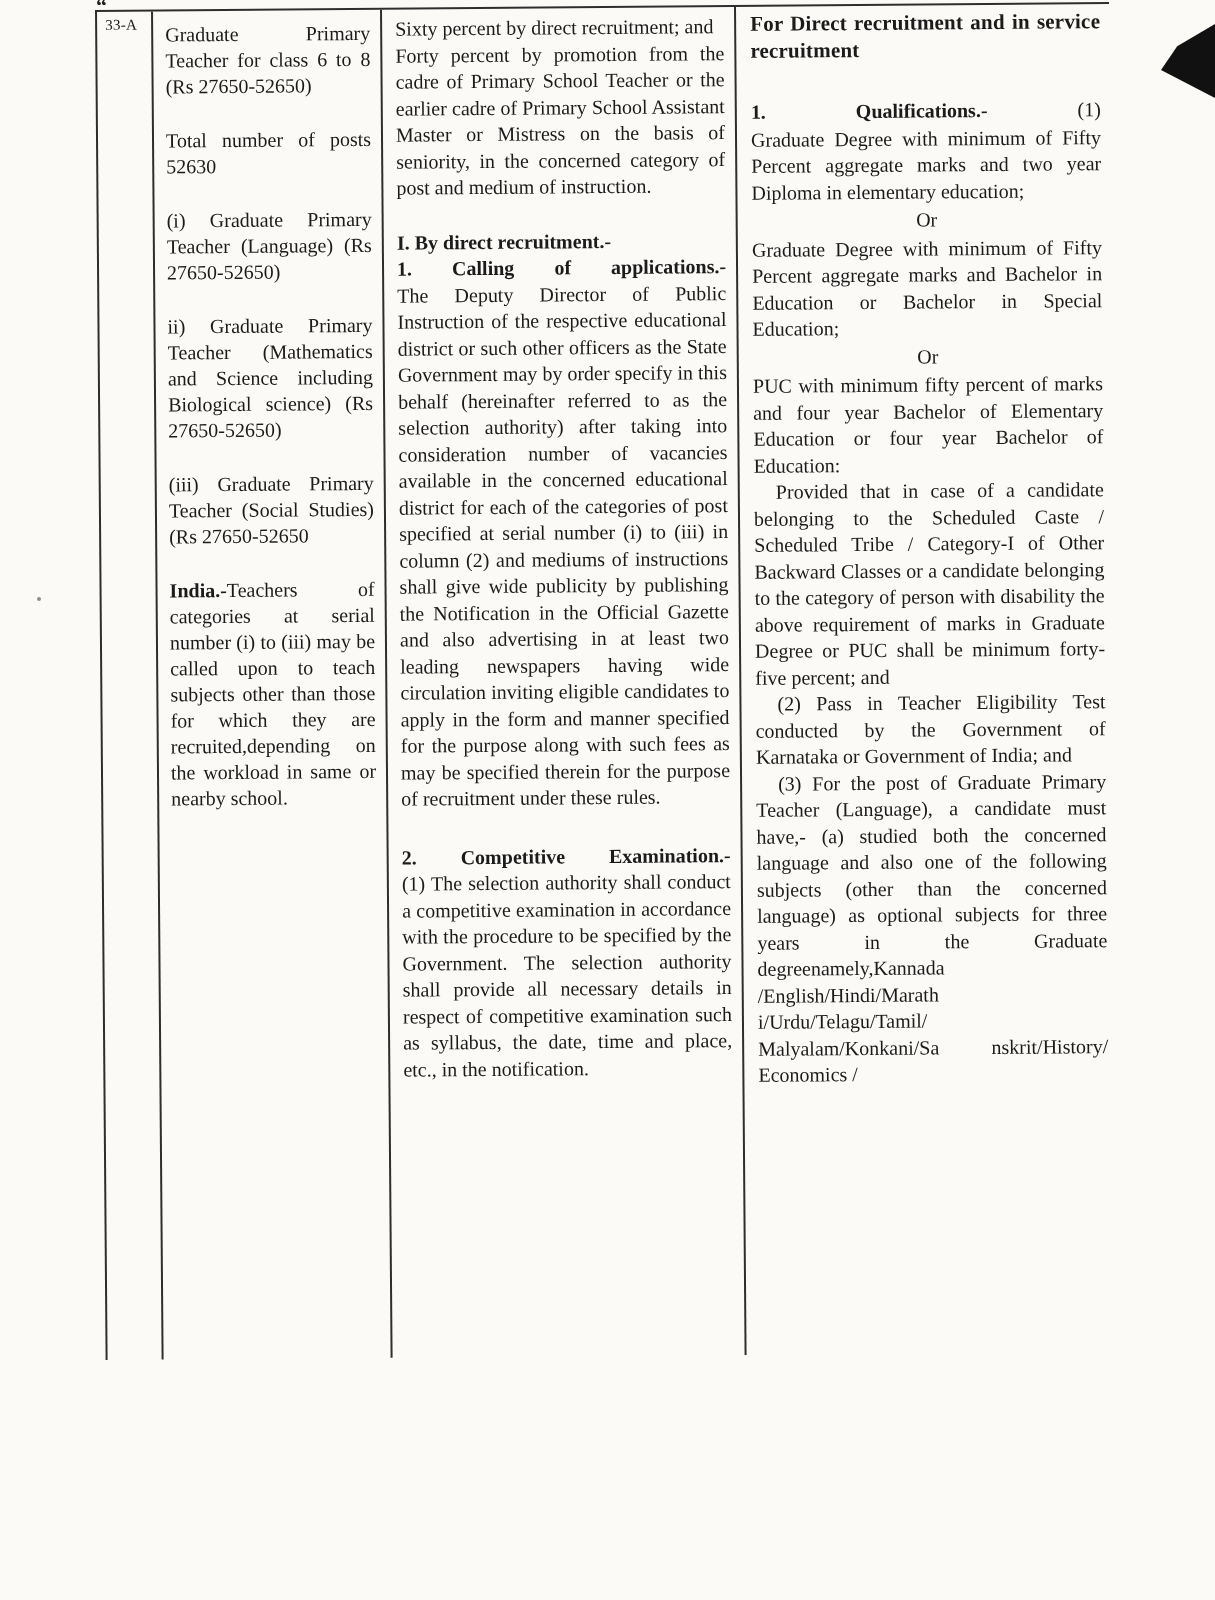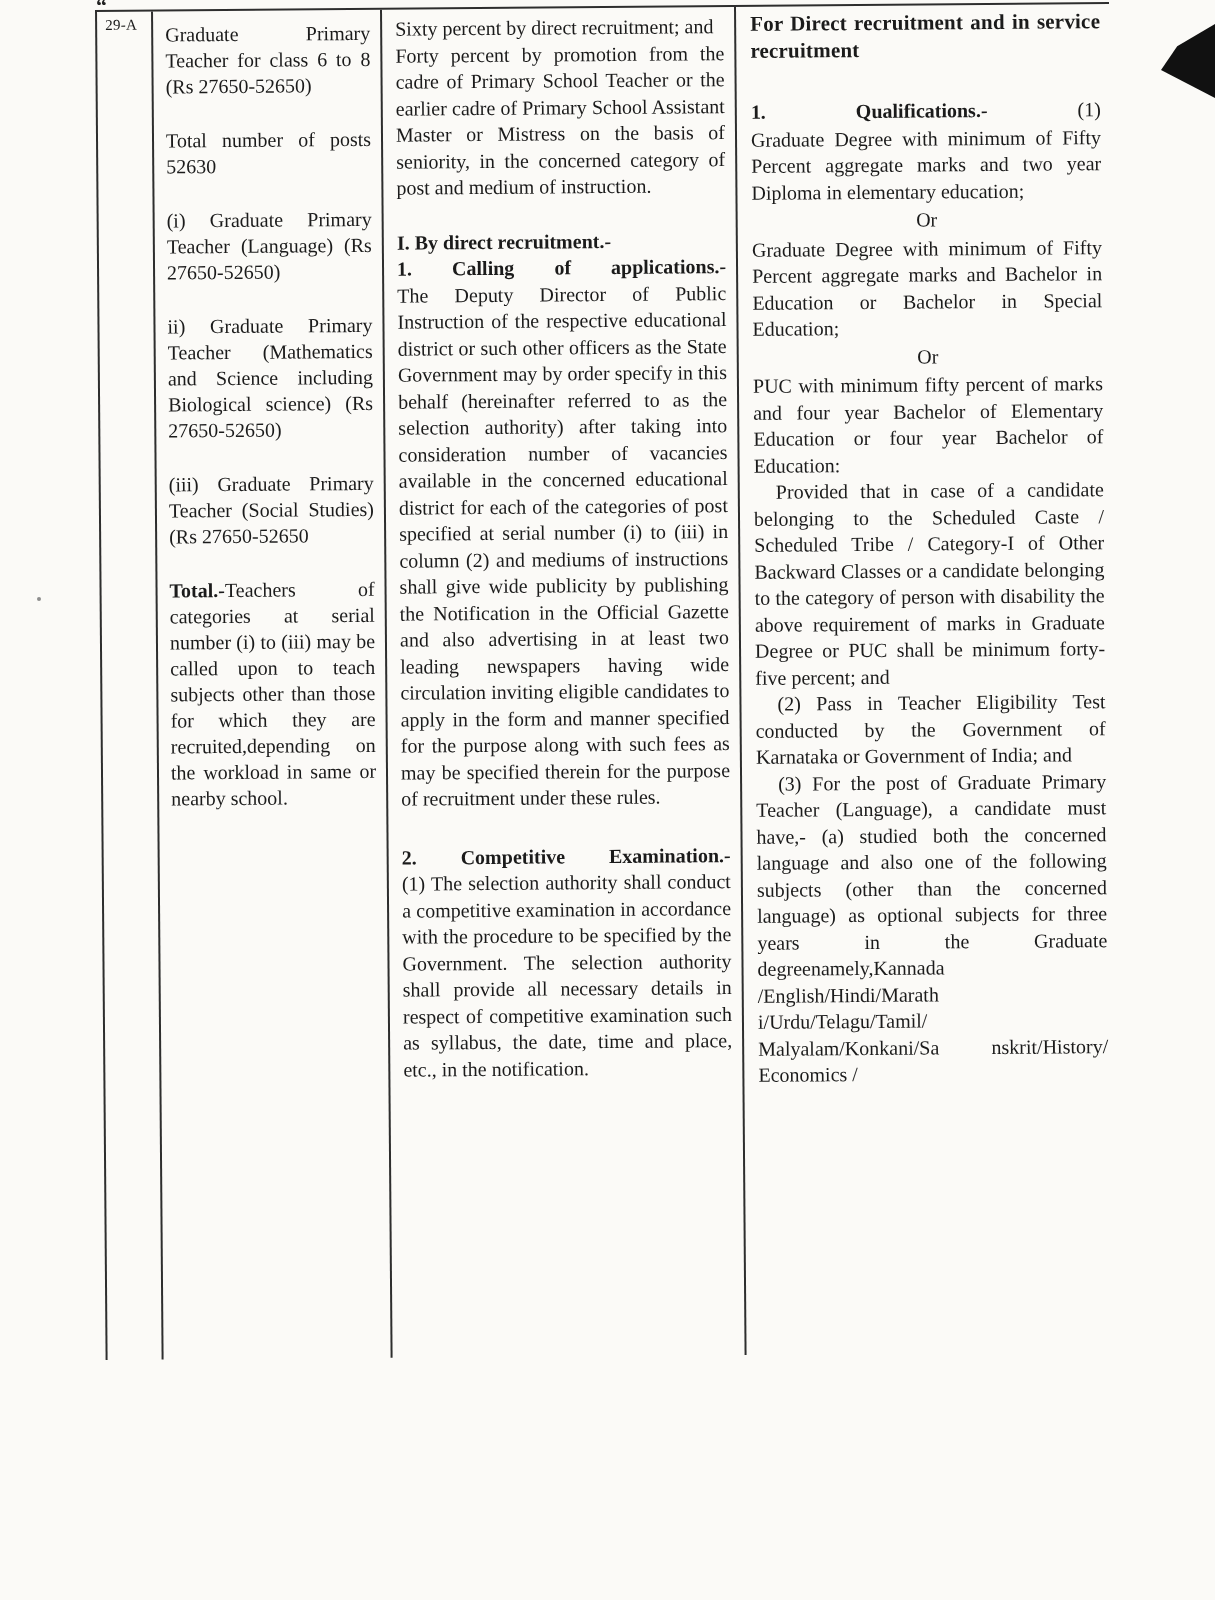--- a/index.html
+++ b/index.html
@@ -113,30 +113,30 @@
 
 <div class="page">
 
   <span class="stray-quote">“</span>
   <div class="corner-shadow"></div>
   <div class="speck"></div>
 
   <div class="rules-table">
 
     <div class="cell cell-serial">
-      <span>29-A</span>
+      <span>33-A</span>
     </div>
 
     <div class="cell cell-category">
       <div class="blk">Graduate Primary Teacher for class 6 to 8 (Rs 27650-52650)</div>
       <div class="blk">Total number of posts 52630</div>
       <div class="blk">(i) Graduate Primary Teacher (Language) (Rs 27650-52650)</div>
       <div class="blk">ii) Graduate Primary Teacher (Mathematics and Science including Biological science) (Rs 27650-52650)</div>
       <div class="blk">(iii) Graduate Primary Teacher (Social Studies) (Rs 27650-52650</div>
-      <div class="blk-tight"><span class="b">Total.-</span><span>Teachers of categories at serial number (i) to (iii) may be called upon to teach subjects other than those for which they are recruited,depending on the workload in same or nearby school.</span></div>
+      <div class="blk-tight"><span class="b">India.-</span><span>Teachers of categories at serial number (i) to (iii) may be called upon to teach subjects other than those for which they are recruited,depending on the workload in same or nearby school.</span></div>
     </div>
 
     <div class="cell cell-method">
       <div class="blk-tight">Sixty percent by direct recruitment; and</div>
       <div class="blk">Forty percent by promotion from the cadre of Primary School Teacher or the earlier cadre of Primary School Assistant Master or Mistress on the basis of seniority, in the concerned category of post and medium of instruction.</div>
       <div class="b">I. By direct recruitment.-</div>
       <div class="lead-line">1. Calling of applications.-</div>
       <div class="blk-tight">The Deputy Director of Public Instruction of the respective educational district or such other officers as the State Government may by order specify in this behalf (hereinafter referred to as the selection authority) after taking into consideration number of vacancies available in the concerned educational district for each of the categories of post specified at serial number (i) to (iii) in column (2) and mediums of instructions shall give wide publicity by publishing the Notification in the Official Gazette and also advertising in at least two leading newspapers having wide circulation inviting eligible candidates to apply in the form and manner specified for the purpose along with such fees as may be specified therein for the purpose of recruitment under these rules.</div>
       <div class="lead-line mt-gap">2. Competitive Examination.-</div>
       <div class="blk-tight">(1) The selection authority shall conduct a competitive examination in accordance with the procedure to be specified by the Government. The selection authority shall provide all necessary details in respect of competitive examination such as syllabus, the date, time and place, etc., in the notification.</div>

